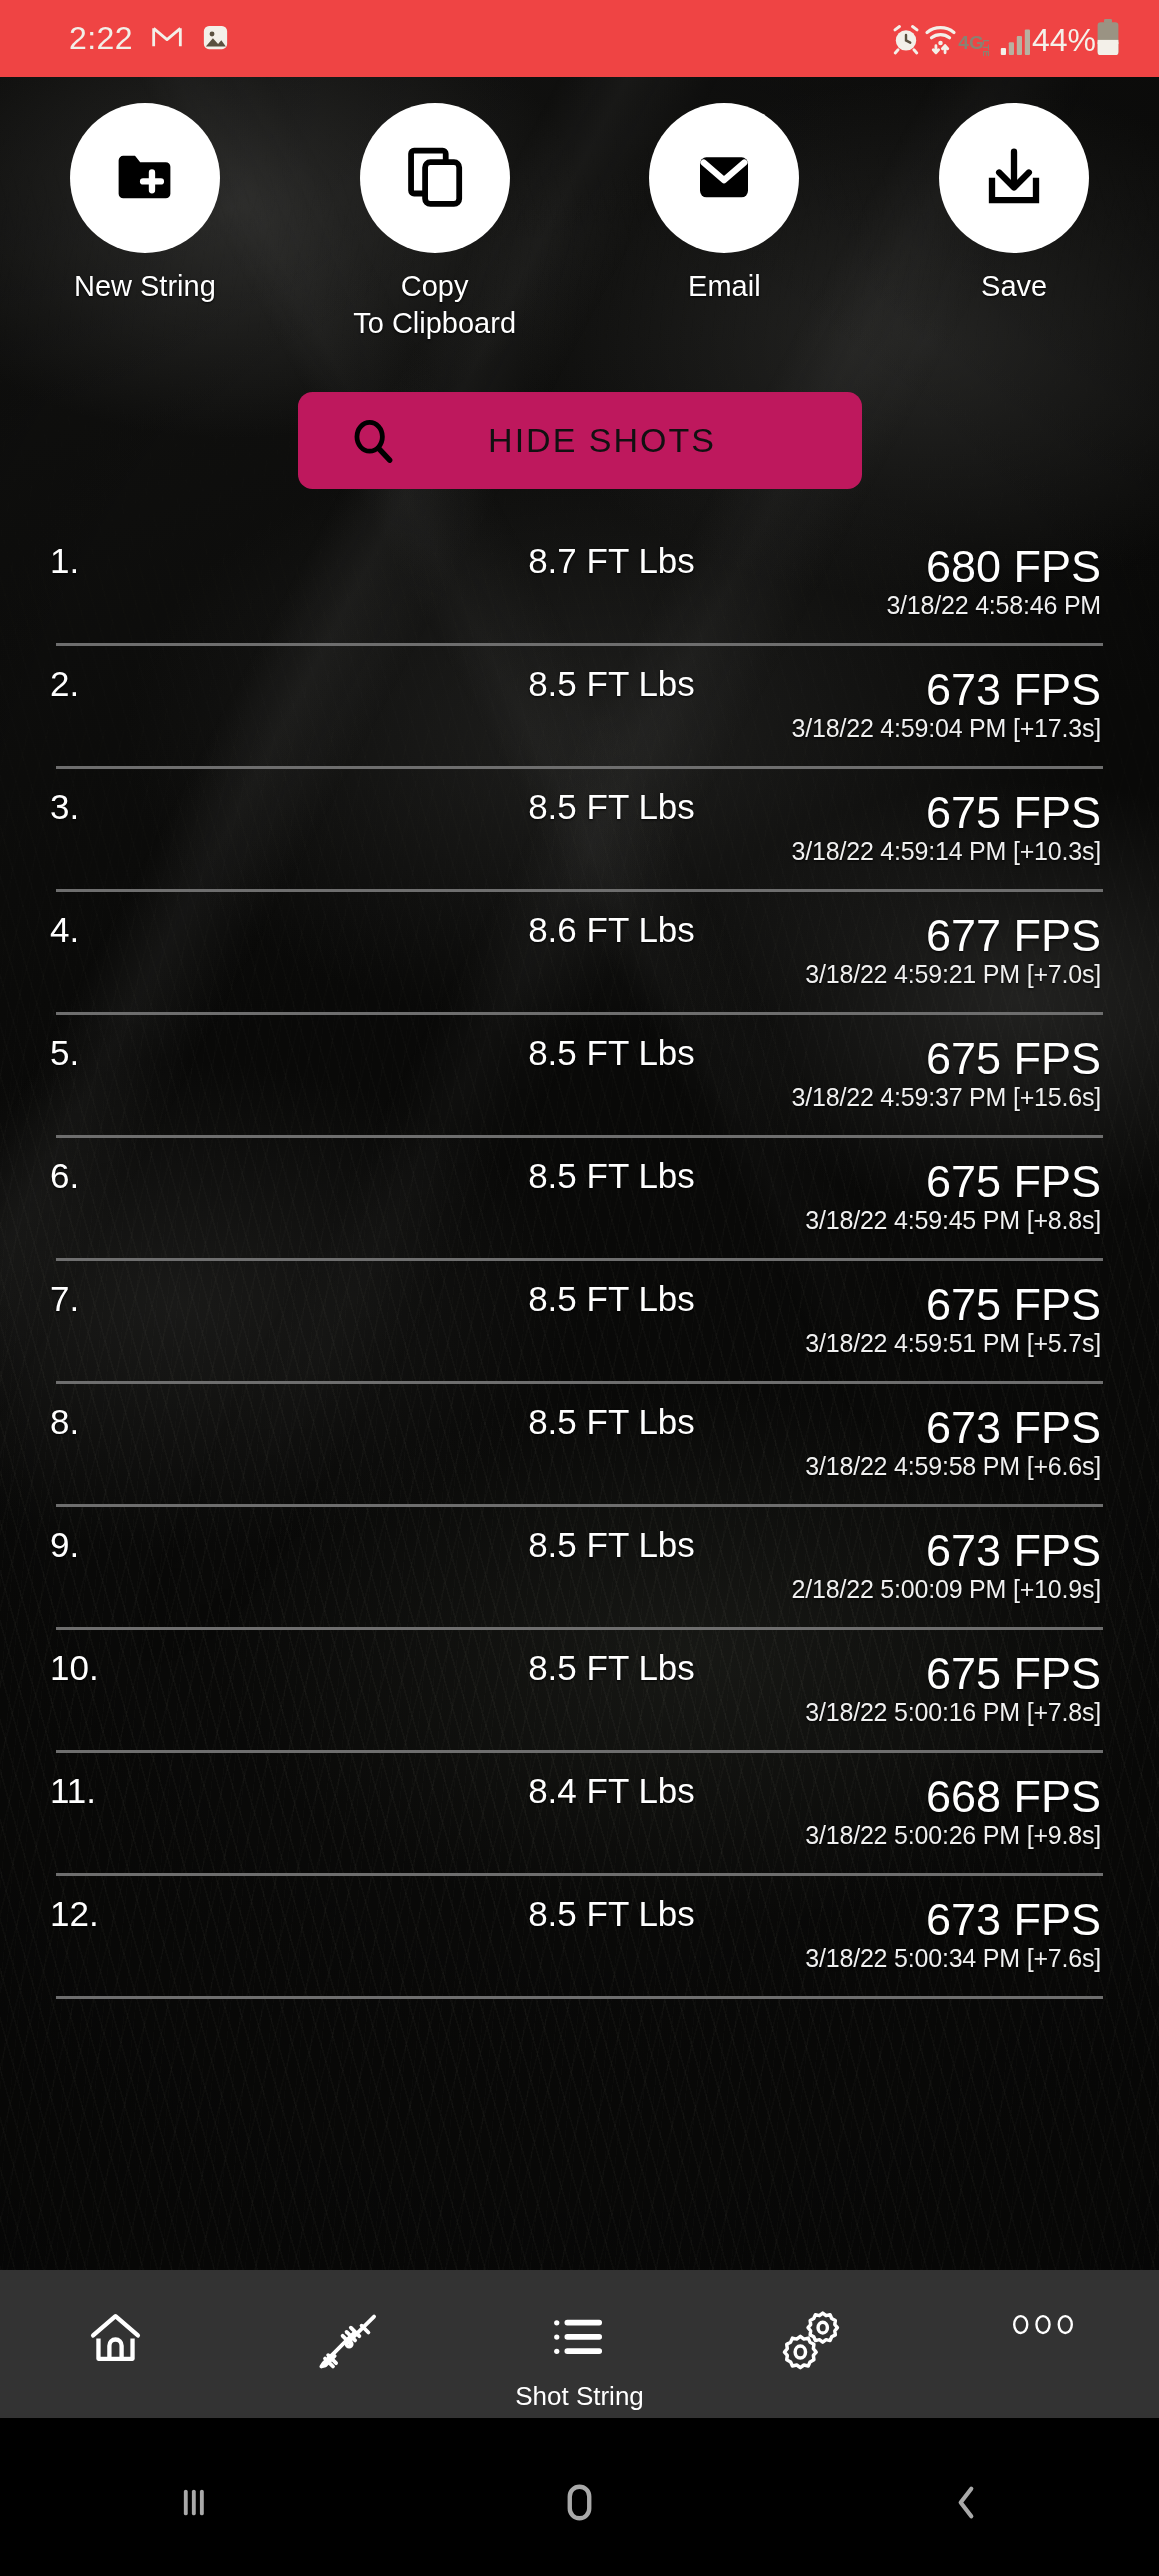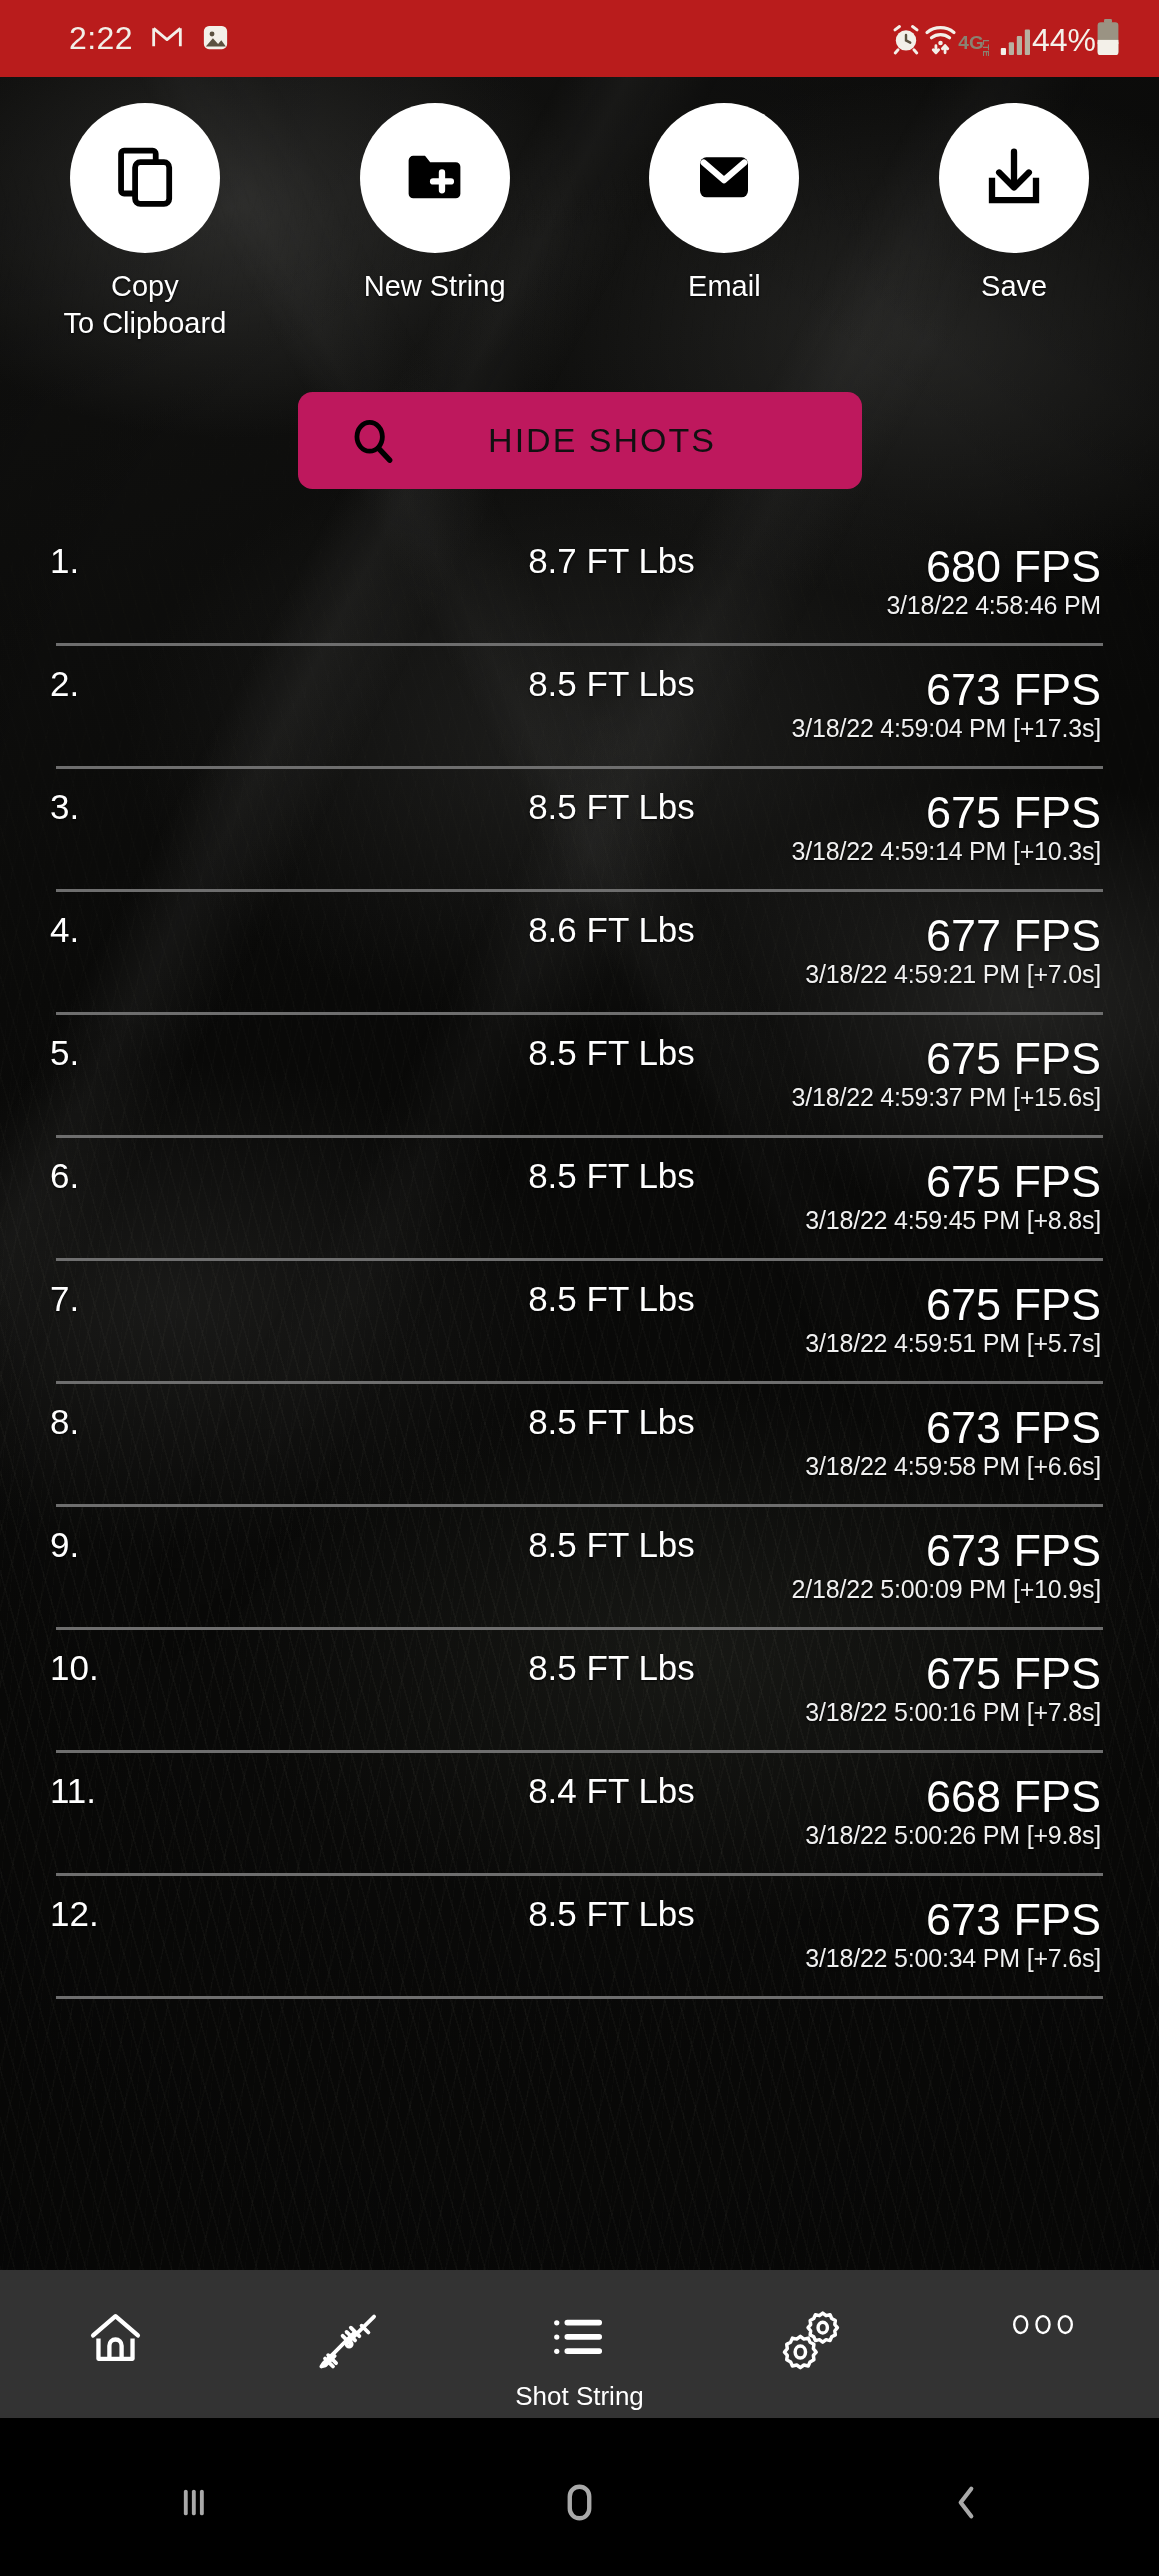--- a/index.html
+++ b/index.html
@@ -10,21 +10,21 @@
     overflow:hidden;
   }
   #screen{
     position:relative; width:1159px; height:2576px; overflow:hidden;
     background:#000;
   }
 
   
   #statusbar{
     position:absolute; top:0; left:0; width:1159px; height:77px;
-    background:#b91c1c;
+    background:#ef4444;
     display:flex; align-items:center; justify-content:space-between;
     padding:0 39px 0 69px;
   }
   .sb-left{ display:flex; align-items:center; gap:17.7px; }
   .sb-right{ display:flex; align-items:flex-end; }
   .sb-clock{ color:#f2efe8; font-size:32px; letter-spacing:0.4px; font-weight:400; }
   .sb-pct{ color:#f4f1ea; font-size:32px; font-weight:400; letter-spacing:0px; }
   .sbicon{ display:block; }
 
   
@@ -219,40 +219,40 @@
     <div class="barrel"></div>
     <div class="blades"></div>
     <div class="vignette"></div>
   </div>
 
   <div id="actions">
 
     <div class="action">
       <div class="circle">
         <span>
+          <svg width="69" height="69" viewBox="0 0 24 24">
+            <path d="M3 6.4a1.6 1.6 0 0 1 1.6-1.6h4.1l1.8 2.2h8.9A1.6 1.6 0 0 1 21 8.6v9.4a1.6 1.6 0 0 1-1.6 1.6H4.6A1.6 1.6 0 0 1 3 18Z" fill="#000"></path>
+            <path d="M14.6 10.6v6.2M11.5 13.7h6.2" stroke="#fff" stroke-width="2.2" stroke-linecap="round"></path>
+          </svg>
+        </span>
+      </div>
+      <div class="alabel">New String</div>
+    </div>
+
+    <div class="action">
+      <div class="circle">
+        <span>
           <svg width="66" height="66" viewBox="0 0 24 24">
             <rect x="3.3" y="2.4" width="12.6" height="15.6" rx="1.1" fill="none" stroke="#000" stroke-width="2.1"></rect>
             <rect x="8.4" y="6.6" width="12.4" height="15.2" rx="1.9" fill="#fff" stroke="#000" stroke-width="2.1"></rect>
           </svg>
         </span>
       </div>
       <div class="alabel">Copy
 To Clipboard</div>
-    </div>
-
-    <div class="action">
-      <div class="circle">
-        <span>
-          <svg width="69" height="69" viewBox="0 0 24 24">
-            <path d="M3 6.4a1.6 1.6 0 0 1 1.6-1.6h4.1l1.8 2.2h8.9A1.6 1.6 0 0 1 21 8.6v9.4a1.6 1.6 0 0 1-1.6 1.6H4.6A1.6 1.6 0 0 1 3 18Z" fill="#000"></path>
-            <path d="M14.6 10.6v6.2M11.5 13.7h6.2" stroke="#fff" stroke-width="2.2" stroke-linecap="round"></path>
-          </svg>
-        </span>
-      </div>
-      <div class="alabel">New String</div>
     </div>
 
     <div class="action">
       <div class="circle">
         <span>
           <svg width="64" height="64" viewBox="0 0 24 24">
             <rect x="3" y="4.6" width="18" height="15" rx="2.4" fill="#000"></rect>
             <path d="M4.4 6.6 L12 13.2 L19.6 6.6" fill="none" stroke="#fff" stroke-width="2.4" stroke-linejoin="round" stroke-linecap="round"></path>
           </svg>
         </span>

